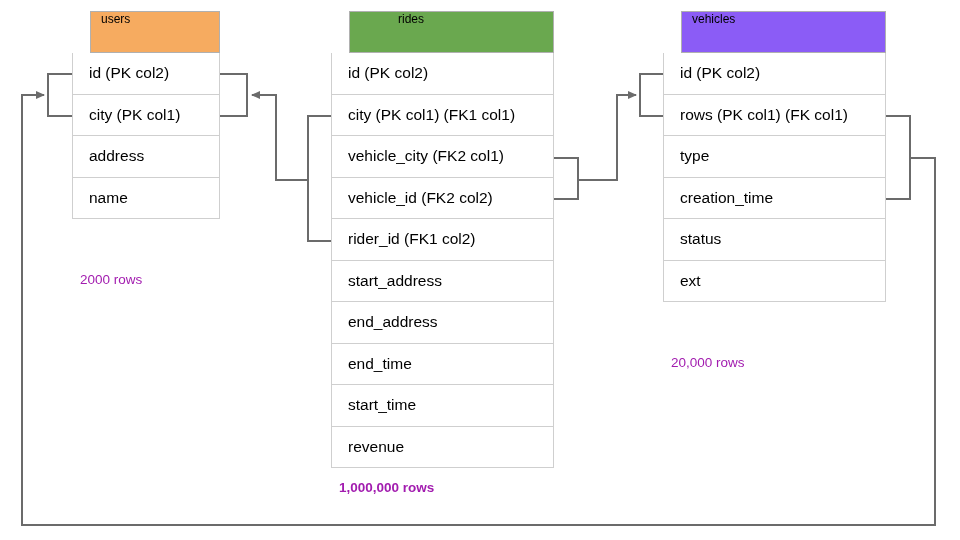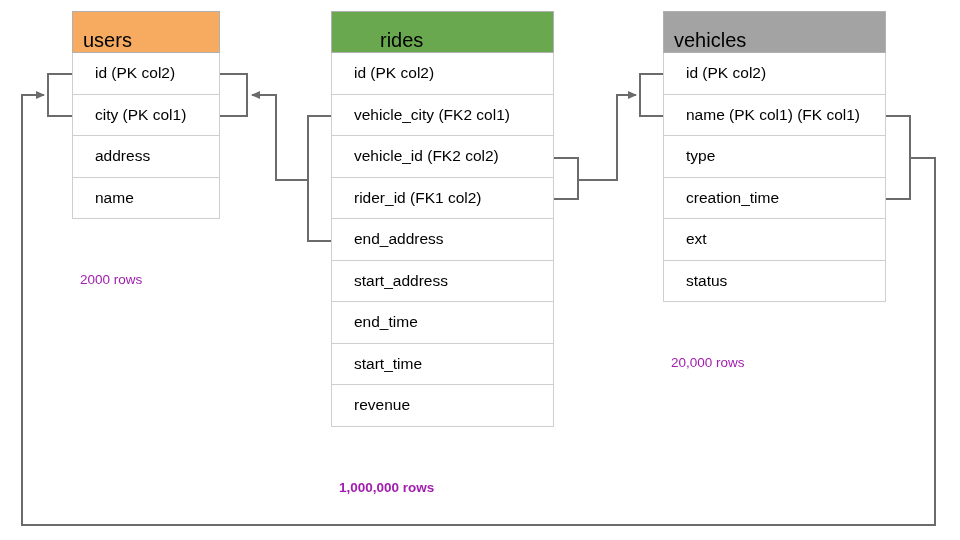--- a/index.html
+++ b/index.html
@@ -10,34 +10,35 @@
     overflow:hidden;
     position:relative;
   }
   #canvas{position:absolute;left:0;top:0;width:960px;height:540px;}
   svg.links{position:absolute;left:0;top:0;width:960px;height:540px;overflow:visible;}
 
   .table{position:absolute;box-sizing:border-box;}
   .thead{
     box-sizing:border-box;
     border:1px solid #b0b0b0;
-    font-size:20px;
+    font-size:12px;
     color:#000;
     padding:0 10px;
-    display:flex;align-items:flex-end;
+    display:flex;align-items:flex-start;
     height:42px;
+    margin-left:18px;
   }
   .trow{
     box-sizing:border-box;
     border:1px solid #cfcfcf;
     border-top:none;
     background:#fff;
     font-size:15.5px;
     color:#000;
-    padding:0 22px;
+    padding:0 16px;
     display:flex;align-items:center;
     height:41.5px;
     white-space:nowrap;
   }
   .rowcount{
     position:absolute;
     font-size:13.5px;
     color:#a21caf;
     white-space:nowrap;
   }
@@ -94,64 +95,67 @@
   <div class="rowcount" style="left:80px;top:272px;">2000 rows</div>
 
   <div class="table" style="left:331px;top:11px;width:223px;">
     <div class="thead" style="background:#6aa84f;padding-left:48px;">
       <span>rides</span>
     </div>
     <div class="trow">
       <span>id (PK col2)</span>
     </div>
     <div class="trow">
+      <span>city (PK col1) (FK1 col1)</span>
+    </div>
+    <div class="trow">
       <span>vehicle_city (FK2 col1)</span>
     </div>
     <div class="trow">
       <span>vehicle_id (FK2 col2)</span>
     </div>
     <div class="trow">
       <span>rider_id (FK1 col2)</span>
     </div>
     <div class="trow">
-      <span>end_address</span>
+      <span>start_address</span>
     </div>
     <div class="trow">
-      <span>start_address</span>
+      <span>end_address</span>
     </div>
     <div class="trow">
       <span>end_time</span>
     </div>
     <div class="trow">
       <span>start_time</span>
     </div>
     <div class="trow">
       <span>revenue</span>
     </div>
   </div>
   <div class="rowcount" style="left:339px;top:480px;font-weight:bold;">1,000,000 rows</div>
 
   <div class="table" style="left:663px;top:11px;width:223px;">
-    <div class="thead" style="background:#a3a3a3;">
+    <div class="thead" style="background:#8b5cf6;">
       <span>vehicles</span>
     </div>
     <div class="trow">
       <span>id (PK col2)</span>
     </div>
     <div class="trow">
-      <span>name (PK col1) (FK col1)</span>
+      <span>rows (PK col1) (FK col1)</span>
     </div>
     <div class="trow">
       <span>type</span>
     </div>
     <div class="trow">
       <span>creation_time</span>
     </div>
     <div class="trow">
-      <span>ext</span>
+      <span>status</span>
     </div>
     <div class="trow">
-      <span>status</span>
+      <span>ext</span>
     </div>
   </div>
   <div class="rowcount" style="left:671px;top:355px;">20,000 rows</div>
 
 </div>
 
 </body></html>

